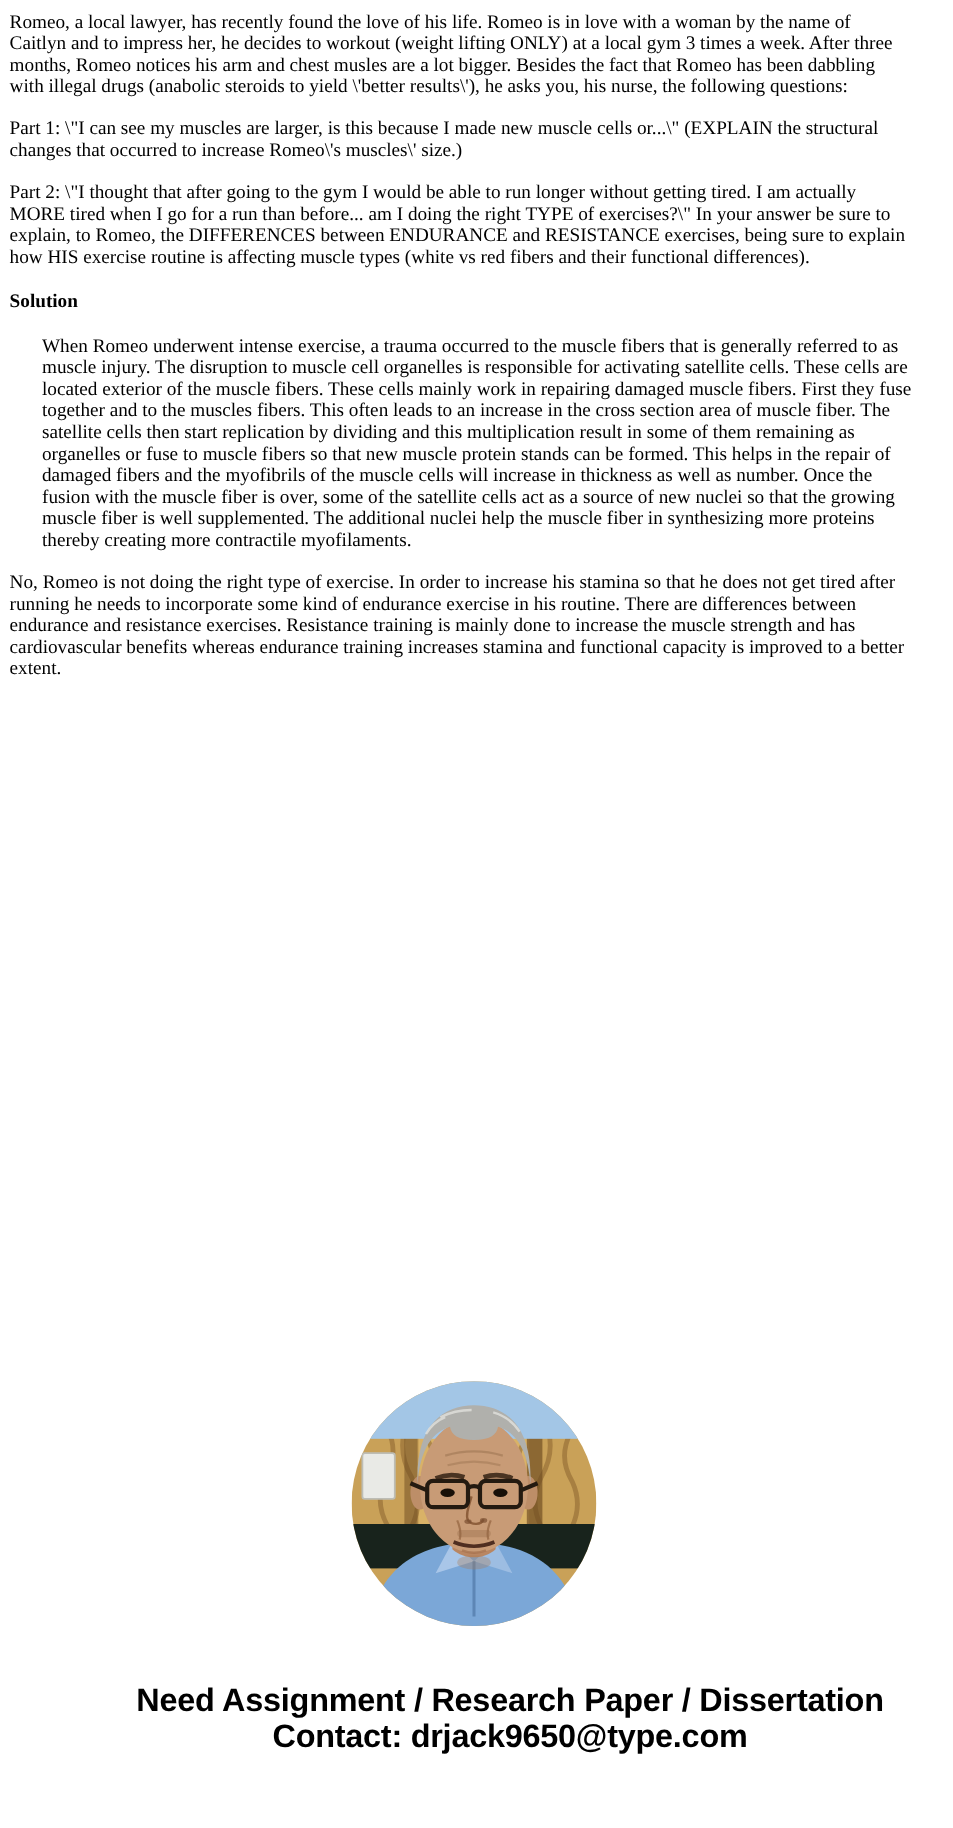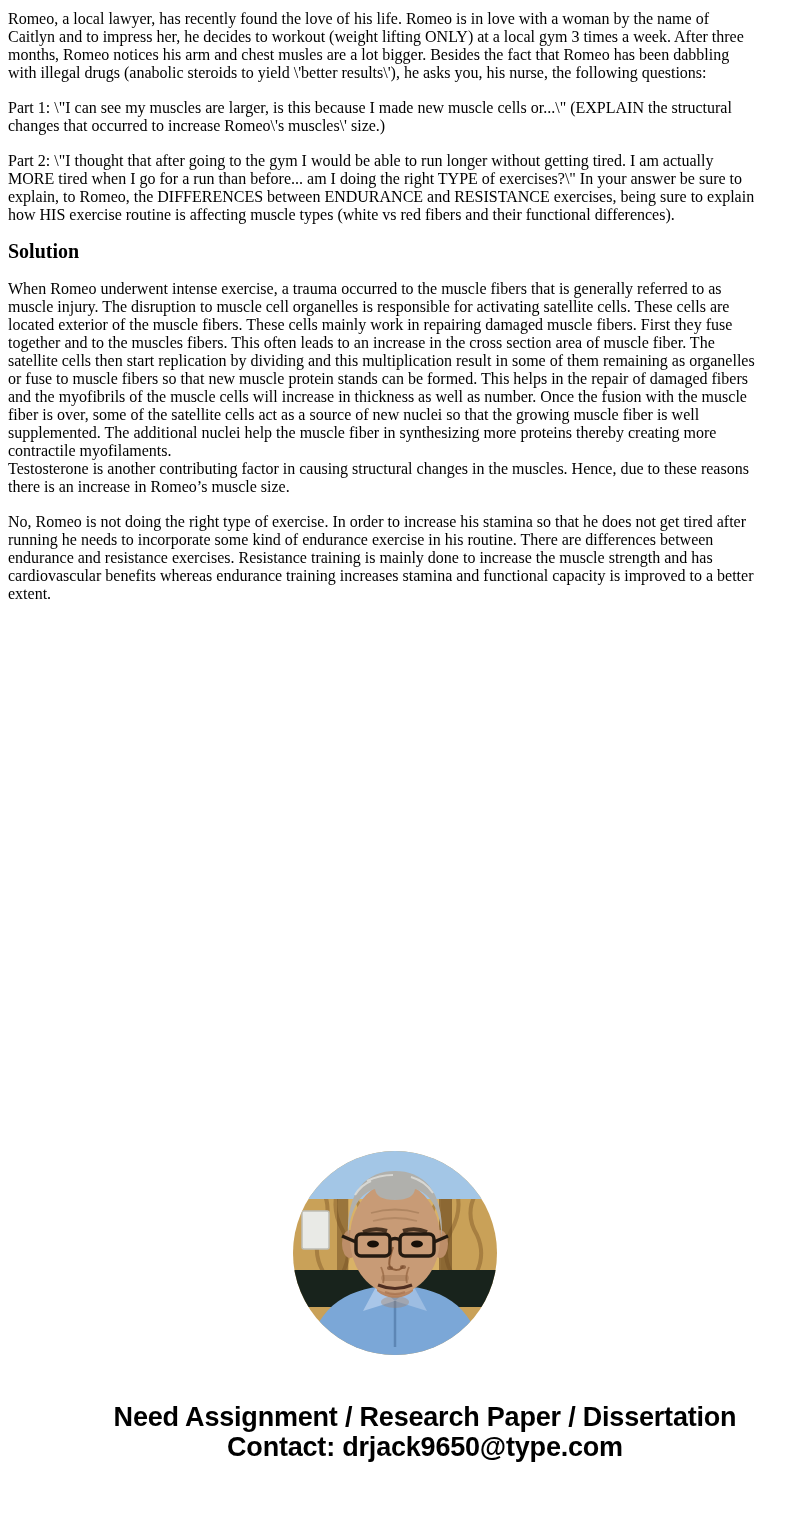--- a/index.html
+++ b/index.html
@@ -10,26 +10,26 @@
     background: #ffffff;
     color: #000000;
     font-family: "Liberation Serif", "DejaVu Serif", serif;
     font-size: 16px;
     line-height: 18px;
     overflow: hidden;
   }
   .content { padding: 10px 8px 0 8px; }
   .content p { margin: 0 0 17px 0; }
   .content h3 {
-    font-size: 20px;
+    font-size: 16px;
     line-height: 19px;
     margin: 18px 0 19px 0;
     font-weight: bold;
   }
-  .ln { display: block; }
+  .ln { display: block; margin-left: 27px; }
   .avatar {
     position: absolute;
     top: 1151px;
     left: 293px;
     width: 204px;
     height: 204px;
     margin: 0;
   }
   .banner {
     position: absolute;
@@ -53,21 +53,20 @@
 
   <div class="content">
     <p>Romeo, a local lawyer, has recently found the love of his life. Romeo is in love with a woman by the name of Caitlyn and to impress her, he decides to workout (weight lifting ONLY) at a local gym 3 times a week. After three months, Romeo notices his arm and chest musles are a lot bigger. Besides the fact that Romeo has been dabbling with illegal drugs (anabolic steroids to yield \'better results\'), he asks you, his nurse, the following questions:</p>
     <p>Part 1: \"I can see my muscles are larger, is this because I made new muscle cells or...\" (EXPLAIN the structural changes that occurred to increase Romeo\'s muscles\' size.)</p>
     <p>Part 2: \"I thought that after going to the gym I would be able to run longer without getting tired. I am actually MORE tired when I go for a run than before... am I doing the right TYPE of exercises?\" In your answer be sure to explain, to Romeo, the DIFFERENCES between ENDURANCE and RESISTANCE exercises, being sure to explain how HIS exercise routine is affecting muscle types (white vs red fibers and their functional differences).</p>
 
     <h3>Solution</h3>
 
     <p>
       <span class="ln">When Romeo underwent intense exercise, a trauma occurred to the muscle fibers that is generally referred to as muscle injury. The disruption to muscle cell organelles is responsible for activating satellite cells. These cells are located exterior of the muscle fibers. These cells mainly work in repairing damaged muscle fibers. First they fuse together and to the muscles fibers. This often leads to an increase in the cross section area of muscle fiber. The satellite cells then start replication by dividing and this multiplication result in some of them remaining as organelles or fuse to muscle fibers so that new muscle protein stands can be formed. This helps in the repair of damaged fibers and the myofibrils of the muscle cells will increase in thickness as well as number. Once the fusion with the muscle fiber is over, some of the satellite cells act as a source of new nuclei so that the growing muscle fiber is well supplemented. The additional nuclei help the muscle fiber in synthesizing more proteins thereby creating more contractile myofilaments.</span>
-      <span class="ln">Testosterone is another contributing factor in causing structural changes in the muscles. Hence, due to these reasons there is an increase in Romeo’s muscle size.</span>
     </p>
 
     <p>No, Romeo is not doing the right type of exercise. In order to increase his stamina so that he does not get tired after running he needs to incorporate some kind of endurance exercise in his routine. There are differences between endurance and resistance exercises. Resistance training is mainly done to increase the muscle strength and has cardiovascular benefits whereas endurance training increases stamina and functional capacity is improved to a better extent.</p>
   </div>
 
   <figure class="avatar">
     <svg width="204" height="204" viewBox="0 0 204 204">
       <defs>
         <clipPath id="avclip">
             <circle cx="102" cy="102" r="102"></circle>

